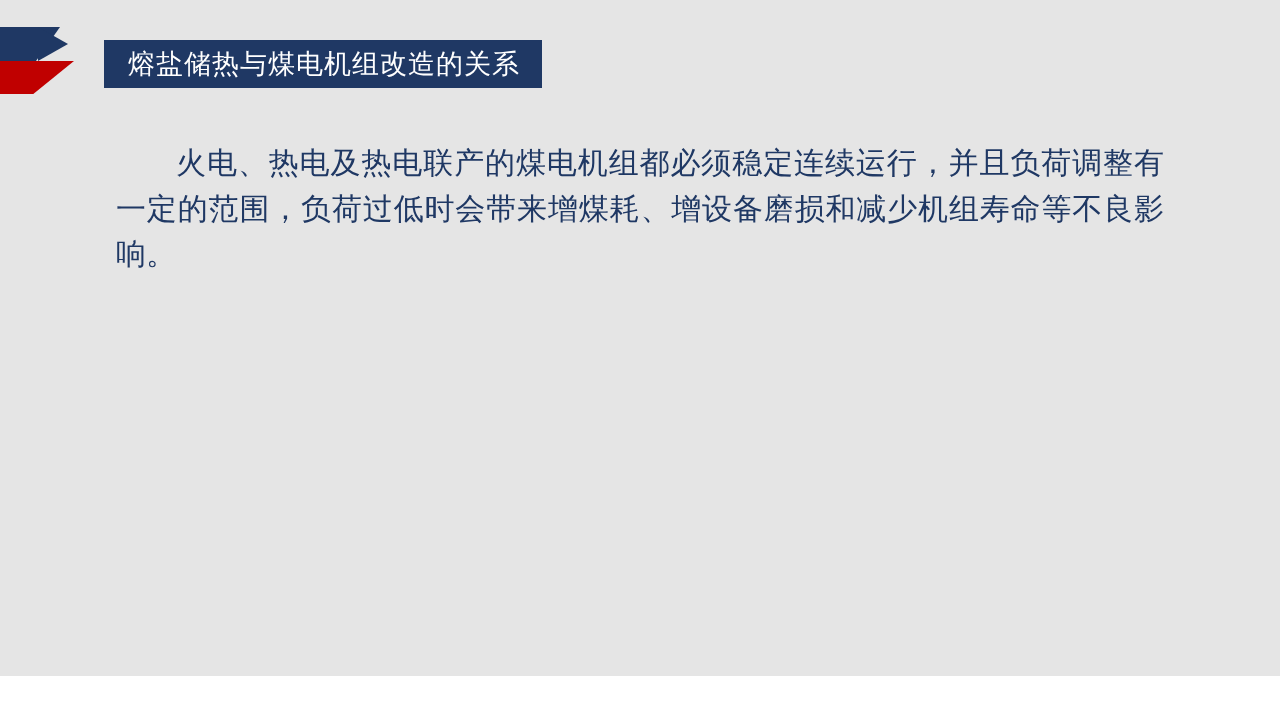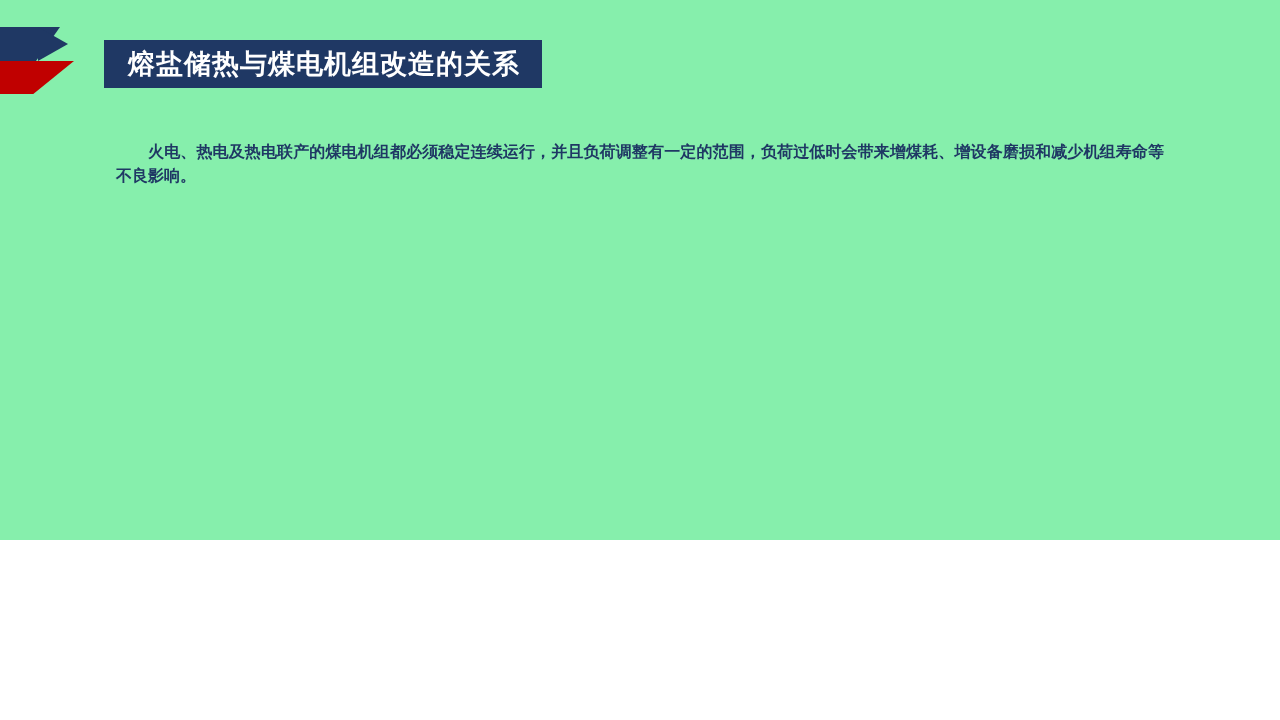--- a/index.html
+++ b/index.html
@@ -9,23 +9,22 @@
   body {
     width: 1280px;
     height: 720px;
     background: #ffffff;
     font-family: "Liberation Serif", "DejaVu Serif", serif;
     overflow: hidden;
   }
   .slide {
     position: relative;
     width: 1280px;
-    height: 540px;
-    background: #86efac;
-    font-weight: bold;
+    height: 676px;
+    background: #e5e5e5;
   }
 
   
   .corner-deco {
     position: absolute;
     left: 0;
     top: 27px;
     width: 96px;
     height: 72px;
   }
@@ -79,21 +78,21 @@
 
   
   .body-block {
     position: absolute;
     left: 116px;
     top: 140px;
     width: 1048px;
   }
   .para {
     color: #1f3864;
-    font-size: 16px;
+    font-size: 30px;
     line-height: 1.52;
     text-align: justify;
     text-justify: inter-ideograph;
     text-indent: 2em;
     margin: 0 0 2px 0;
     font-family: "Liberation Serif", "DejaVu Serif", serif;
   }
 </style>
 </head>
 <body>

